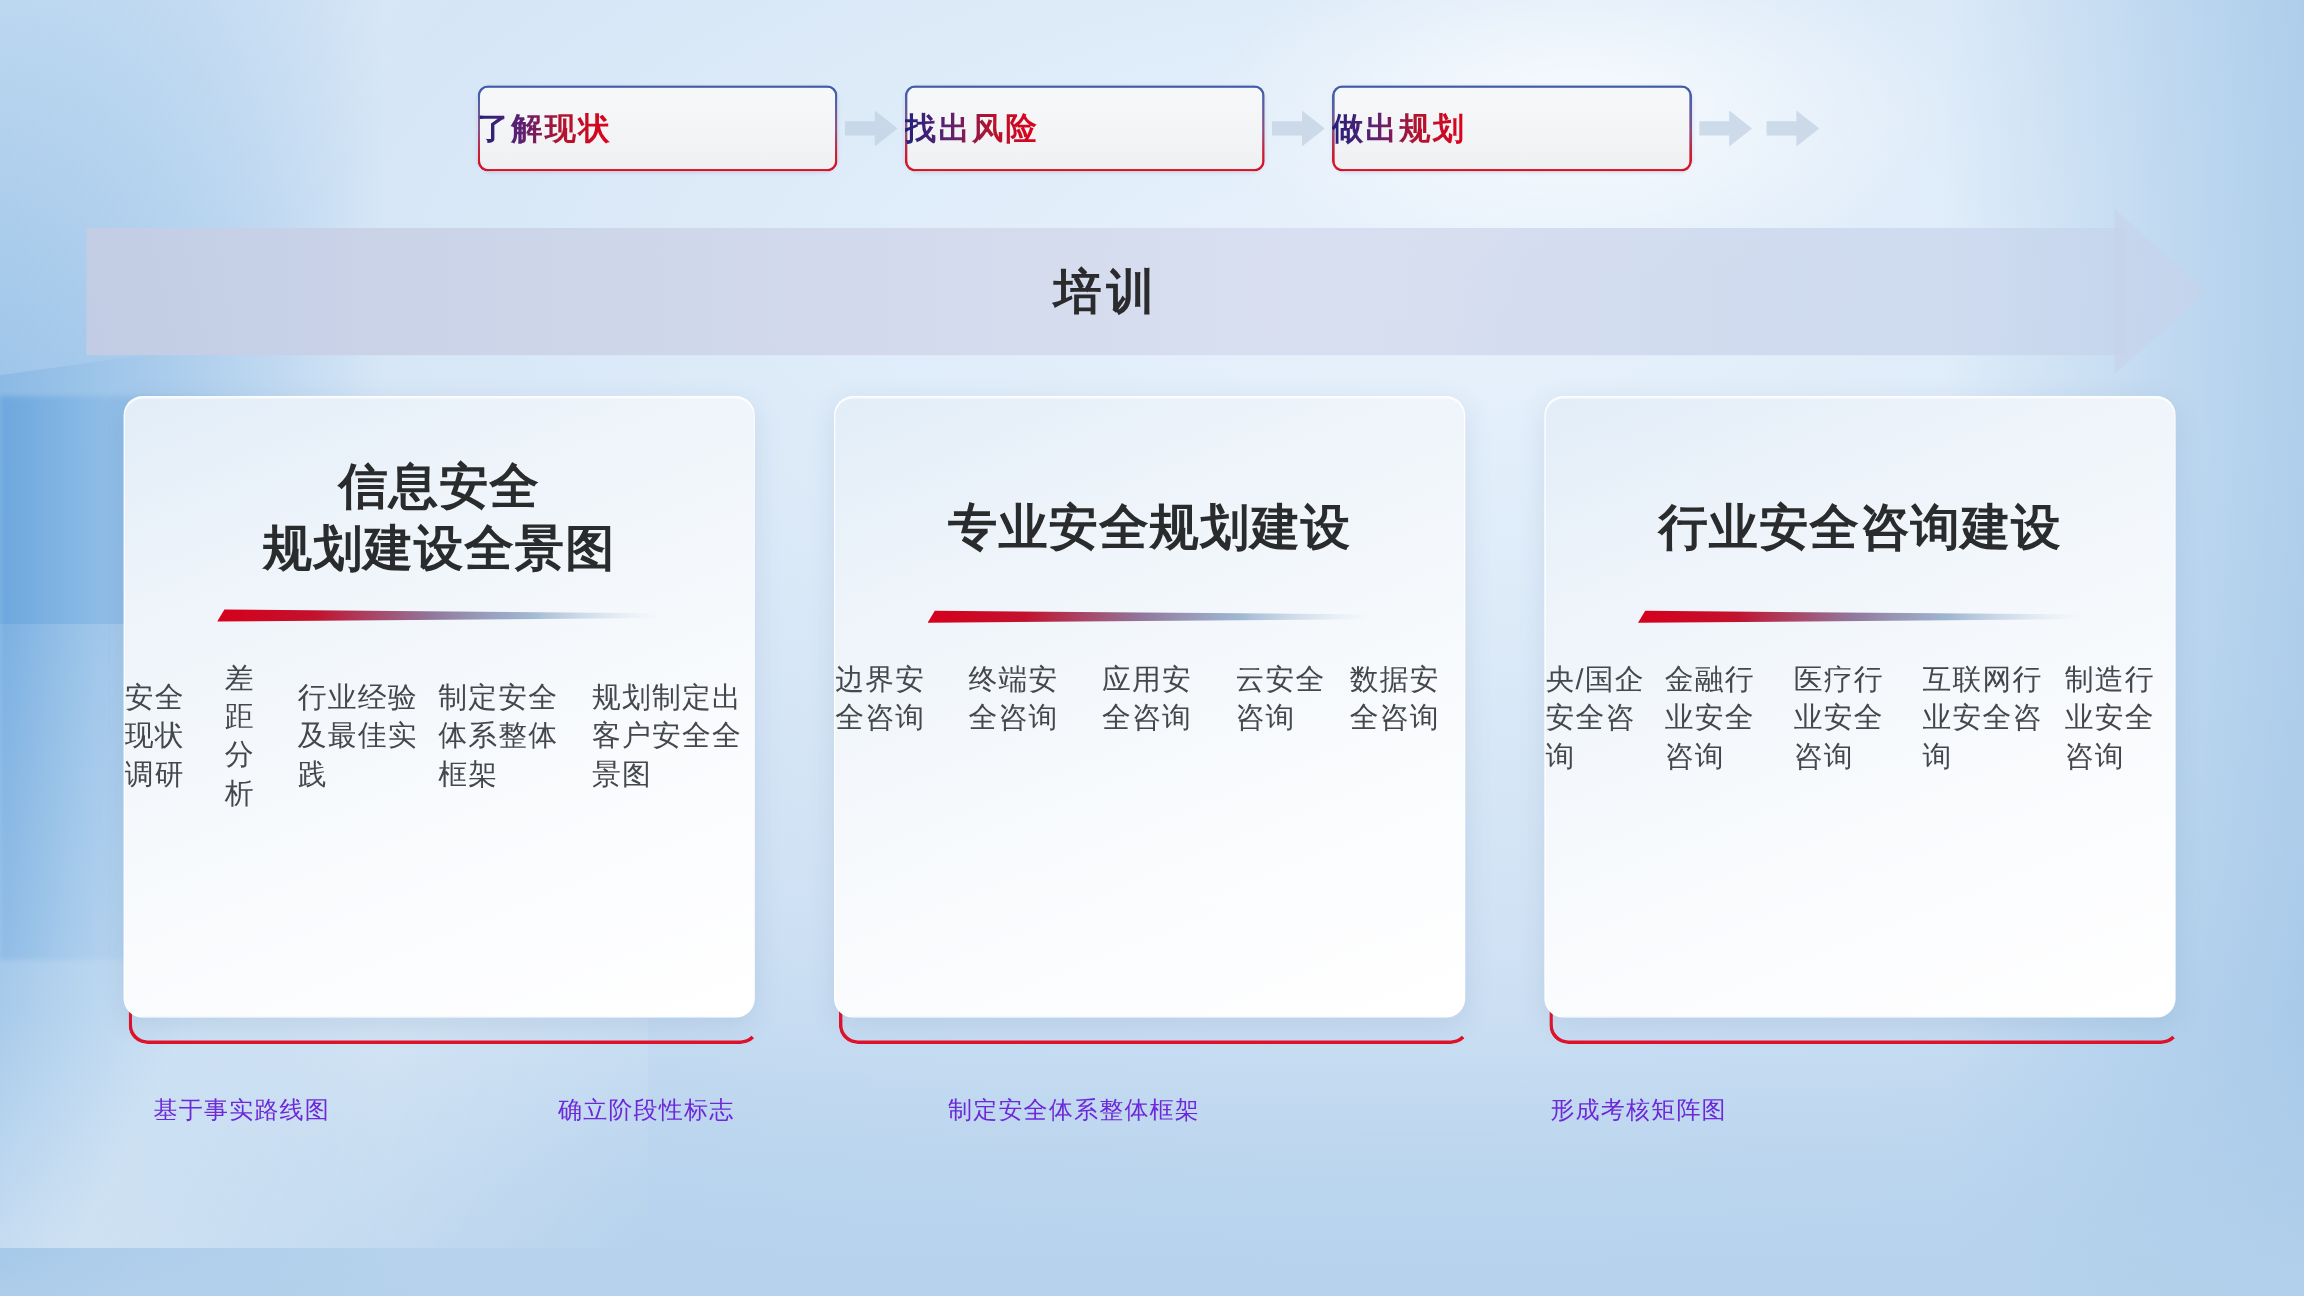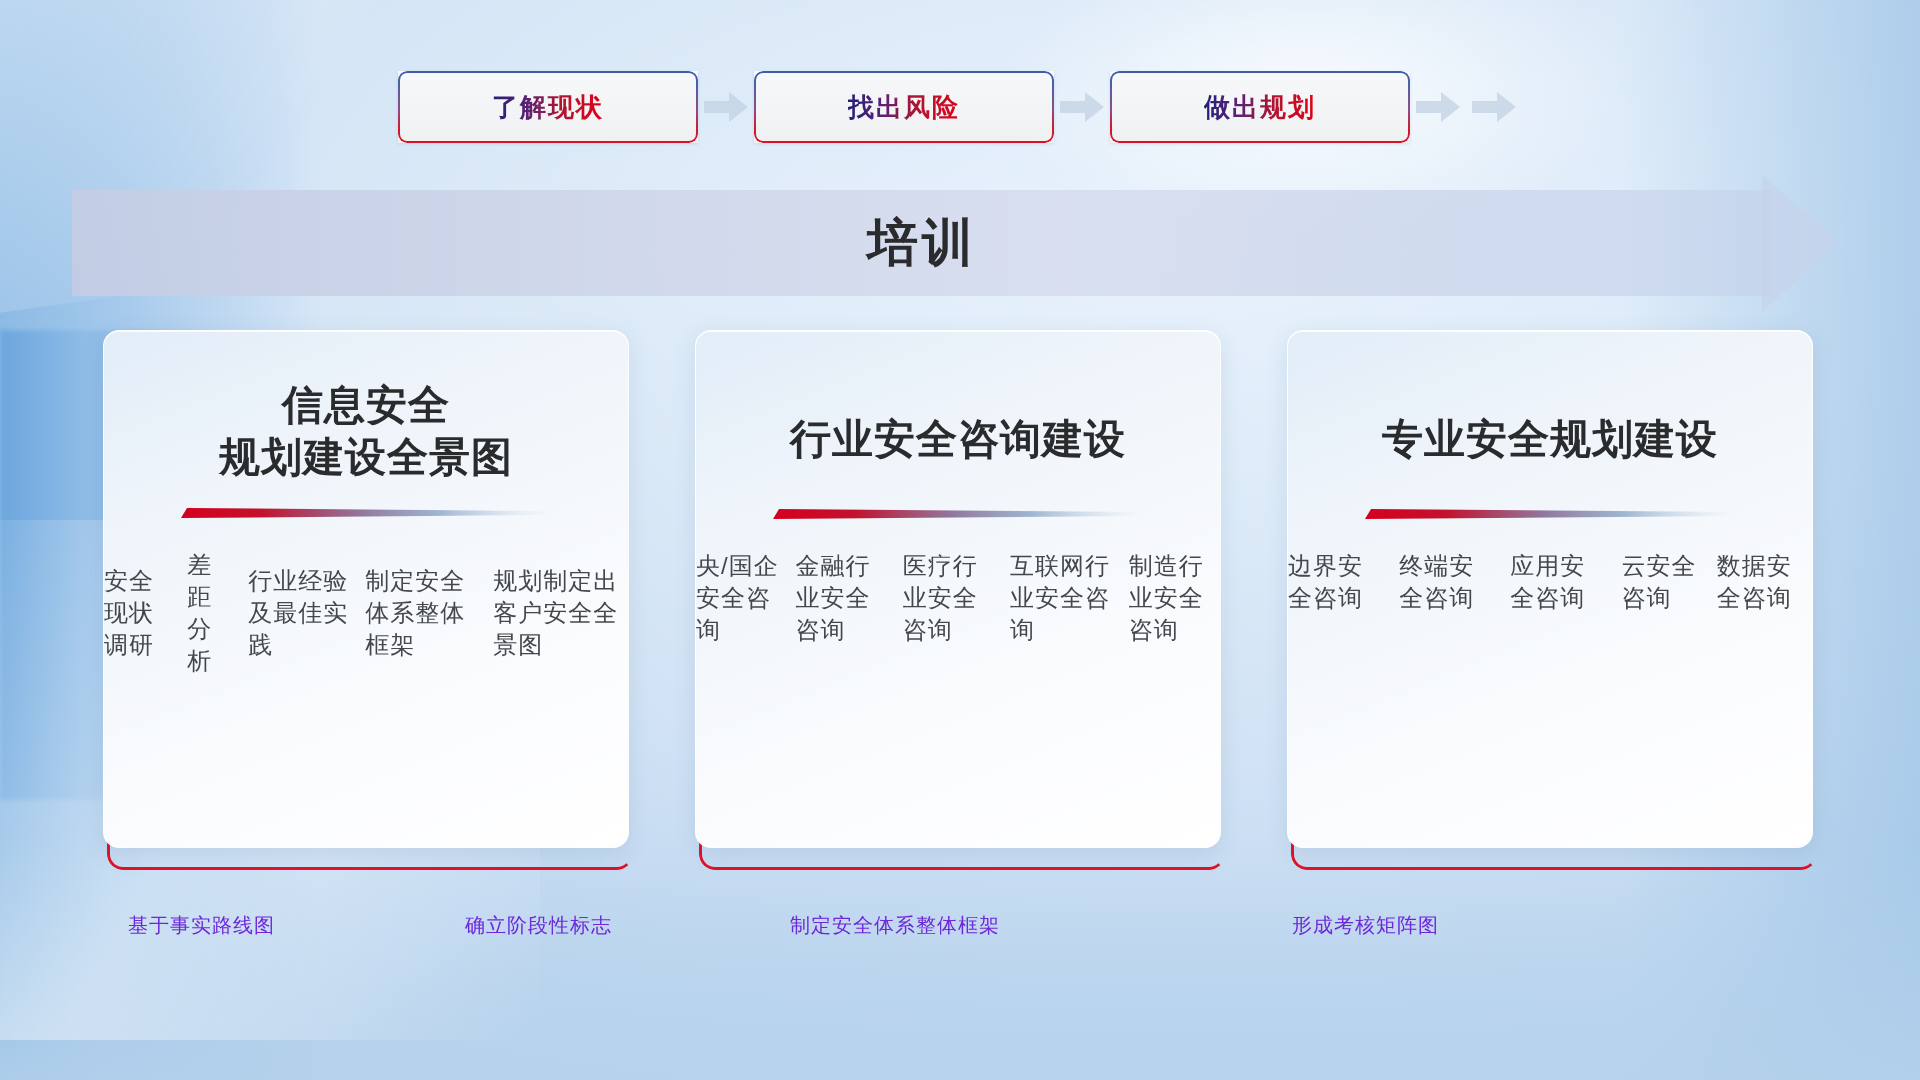--- a/index.html
+++ b/index.html
@@ -52,23 +52,23 @@
     background:linear-gradient(118deg, rgba(255,255,255,0) 0%, rgba(255,255,255,.42) 48%, rgba(255,255,255,0) 100%);
   }
 
   
   #steps{
     position:absolute; left:0; top:68px; width:1920px; height:78px;
     display:flex; align-items:center; justify-content:center; gap:0;
     z-index:3;
   }
   .step-box{
-    width:300px; height:72px; border-radius:0;
+    width:300px; height:72px; border-radius:13px;
     background:linear-gradient(180deg,#f7f8f9 0%, #f3f4f5 55%, #eef0f1 100%);
-    display:flex; align-items:center; justify-content:center;
+    display:flex; align-items:center; justify-content:flex-start;
     position:relative;
     box-shadow:0 1px 3px rgba(40,70,120,.12);
   }
   .step-box::before{
     content:""; position:absolute; inset:0; border-radius:9px; padding:2px;
     background:linear-gradient(180deg,#3f5bab 0%, #4f5fa6 18%, #8a4f84 52%, #cf1a30 80%, #d81228 100%);
     -webkit-mask:linear-gradient(#000 0 0) content-box, linear-gradient(#000 0 0);
     -webkit-mask-composite:xor; mask-composite:exclude;
     pointer-events:none;
   }
@@ -95,21 +95,21 @@
   }
   #banner .head{
     position:absolute; left:1690px; top:-16px; width:0; height:0;
     border-top:69px solid transparent;
     border-bottom:69px solid transparent;
     border-left:76px solid rgba(198,210,234,.62);
   }
   #banner .title{
     position:absolute; left:0; top:0; width:1700px; height:106px;
     display:flex; align-items:center; justify-content:center;
-    font-size:51px; font-weight:700; color:#2b2b2d; letter-spacing:4px;
+    font-size:40px; font-weight:700; color:#2b2b2d; letter-spacing:4px;
   }
 
   
   #cards{
     position:absolute; left:0; top:330px; width:1920px; height:540px; z-index:3;
     display:flex; justify-content:center; gap:62px;border-radius:26px;
   }
   .card-wrap{ position:relative; width:530px; height:540px; }
   .card-accent{
     position:absolute; left:4px; top:22px; width:526px; height:518px;
@@ -239,20 +239,48 @@
         <li>行业经验及最佳实践</li>
         <li>制定安全体系整体框架</li>
         <li>规划制定出客户安全全景图</li>
       </ul>
     </div>
   </div>
 
   <div class="card-wrap">
     <div class="card-accent"></div>
     <div class="card">
+      <div class="card-title" style="margin-top:34px">专业安全规划建设</div>
+      <div class="divider" style="margin-top:42px">
+        <svg viewBox="0 0 370 13" preserveAspectRatio="none" aria-hidden="true">
+          <defs>
+            <linearGradient id="dg3" x1="0" y1="0" x2="1" y2="0">
+              <stop offset="0%" stop-color="#d6001c" stop-opacity="1"></stop>
+              <stop offset="22%" stop-color="#c2122e" stop-opacity="1"></stop>
+              <stop offset="48%" stop-color="#8c6f96" stop-opacity=".95"></stop>
+              <stop offset="70%" stop-color="#8aa6c6" stop-opacity=".8"></stop>
+              <stop offset="100%" stop-color="#c9d8e6" stop-opacity="0"></stop>
+            </linearGradient>
+          </defs>
+          <path d="M6 2 L370 5 L370 9 L0 12 Z" fill="url(#dg3)"></path>
+        </svg>
+      </div>
+      <ul class="card-list">
+        <li>边界安全咨询</li>
+        <li>终端安全咨询</li>
+        <li>应用安全咨询</li>
+        <li>云安全咨询</li>
+        <li>数据安全咨询</li>
+      </ul>
+    </div>
+  </div>
+
+  <div class="card-wrap">
+    <div class="card-accent"></div>
+    <div class="card">
       <div class="card-title" style="margin-top:34px">行业安全咨询建设</div>
       <div class="divider" style="margin-top:42px">
         <svg viewBox="0 0 370 13" preserveAspectRatio="none" aria-hidden="true">
           <defs>
             <linearGradient id="dg2" x1="0" y1="0" x2="1" y2="0">
               <stop offset="0%" stop-color="#d6001c" stop-opacity="1"></stop>
               <stop offset="22%" stop-color="#c2122e" stop-opacity="1"></stop>
               <stop offset="48%" stop-color="#8c6f96" stop-opacity=".95"></stop>
               <stop offset="70%" stop-color="#8aa6c6" stop-opacity=".8"></stop>
               <stop offset="100%" stop-color="#c9d8e6" stop-opacity="0"></stop>
@@ -263,48 +291,20 @@
       </div>
       <ul class="card-list">
         <li>央/国企安全咨询</li>
         <li>金融行业安全咨询</li>
         <li>医疗行业安全咨询</li>
         <li>互联网行业安全咨询</li>
         <li>制造行业安全咨询</li>
       </ul>
     </div>
   </div>
-
-  <div class="card-wrap">
-    <div class="card-accent"></div>
-    <div class="card">
-      <div class="card-title" style="margin-top:34px">专业安全规划建设</div>
-      <div class="divider" style="margin-top:42px">
-        <svg viewBox="0 0 370 13" preserveAspectRatio="none" aria-hidden="true">
-          <defs>
-            <linearGradient id="dg3" x1="0" y1="0" x2="1" y2="0">
-              <stop offset="0%" stop-color="#d6001c" stop-opacity="1"></stop>
-              <stop offset="22%" stop-color="#c2122e" stop-opacity="1"></stop>
-              <stop offset="48%" stop-color="#8c6f96" stop-opacity=".95"></stop>
-              <stop offset="70%" stop-color="#8aa6c6" stop-opacity=".8"></stop>
-              <stop offset="100%" stop-color="#c9d8e6" stop-opacity="0"></stop>
-            </linearGradient>
-          </defs>
-          <path d="M6 2 L370 5 L370 9 L0 12 Z" fill="url(#dg3)"></path>
-        </svg>
-      </div>
-      <ul class="card-list">
-        <li>边界安全咨询</li>
-        <li>终端安全咨询</li>
-        <li>应用安全咨询</li>
-        <li>云安全咨询</li>
-        <li>数据安全咨询</li>
-      </ul>
-    </div>
-  </div>
 </div>
 
 <div id="bottom">
   <span class="blabel" style="left:128px">基于事实路线图</span>
   <span class="blabel" style="left:465px">确立阶段性标志</span>
   <span class="blabel" style="left:790px">制定安全体系整体框架</span>
   <span class="blabel" style="left:1292px">形成考核矩阵图</span>
 </div>
 
 </body></html>

